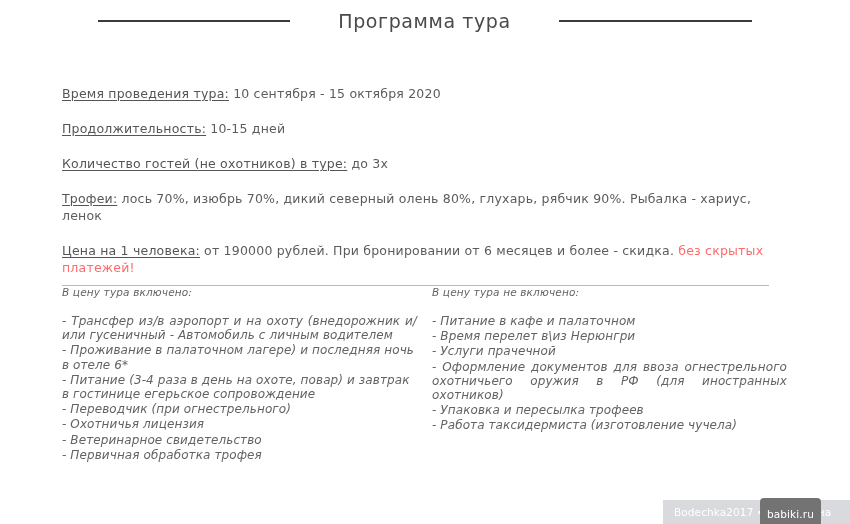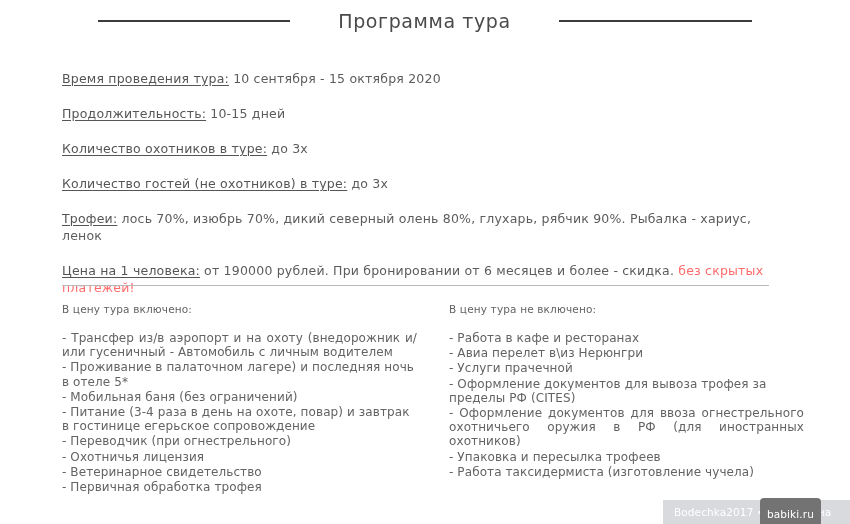--- a/index.html
+++ b/index.html
@@ -49,20 +49,21 @@
     left: 62px;
     top: 70px;
     width: 708px;
   }
   .info-row {
     font-size: 12.5px;
     line-height: 17px;
     color: #595959;
     margin-bottom: 18px;
     letter-spacing: 0.2px;
+    margin-top: 15px;
   }
   .info-row:last-child { margin-bottom: 0; }
   .info-label {
     text-decoration: underline;
     text-underline-offset: 2px;
     color: #555555;
   }
   .info-value { color: #5c5c5c; }
   .accent { color: #ff6b6b; }
 
@@ -73,26 +74,27 @@
     top: 285px;
     width: 707px;
     height: 0;
     border-top: 1px solid #b9b9b9;
   }
 
   
   .columns {
     position: absolute;
     left: 62px;
-    top: 303px;
+    top: 286px;
     width: 760px;
     display: flex;
+    font-style: italic;
   }
   .col { width: 355px; }
-  .col-right { margin-left: 32px; }
+  .col-right { margin-left: 15px; }
   .col-heading {
     font-size: 10.5px;
     color: #636363;
     margin-bottom: 16px;
     letter-spacing: 0.15px;
   }
   .col ul {
     list-style: none;
     margin: 0;
     padding: 0;
@@ -156,23 +158,20 @@
 <div class="info-block">
 
   <div class="info-row">
     <span class="info-label">Время проведения тура:</span><span class="info-value"> 10 сентября - 15 октября 2020</span>
   </div>
 
   <div class="info-row">
     <span class="info-label">Продолжительность:</span><span class="info-value"> 10-15 дней</span>
   </div>
 
-  <div class="info-row">
-    <span class="info-label">Количество охотников в туре:</span><span class="info-value"> до 3х</span>
-  </div>
 
   <div class="info-row">
     <span class="info-label">Количество гостей (не охотников) в туре:</span><span class="info-value"> до 3х</span>
   </div>
 
   <div class="info-row">
     <span class="info-label">Трофеи:</span><span class="info-value"> лось 70%, изюбрь 70%, дикий северный олень 80%, глухарь, рябчик 90%. Рыбалка - хариус, ленок</span>
   </div>
 
   <div class="info-row">
@@ -182,38 +181,36 @@
 </div>
 
 <div class="divider"></div>
 
 <div class="columns">
 
   <div class="col col-left">
     <div class="col-heading">В цену тура включено:</div>
     <ul>
       <li class="li-justify">- Трансфер из/в аэропорт и на охоту (внедорожник и/или гусеничный - Автомобиль с личным водителем</li>
-      <li>- Проживание в палаточном лагере) и последняя ночь в отеле 5*</li>
-      <li>- Мобильная баня (без ограничений)</li>
+      <li>- Проживание в палаточном лагере) и последняя ночь в отеле 6*</li>
       <li>- Питание (3-4 раза в день на охоте, повар) и завтрак в гостинице егерьское сопровождение</li>
       <li>- Переводчик (при огнестрельного)</li>
       <li>- Охотничья лицензия</li>
       <li>- Ветеринарное свидетельство</li>
       <li>- Первичная обработка трофея</li>
 
     </ul>
   </div>
 
   <div class="col col-right">
     <div class="col-heading">В цену тура не включено:</div>
     <ul>
-      <li>- Работа в кафе и ресторанах</li>
-      <li>- Авиа перелет в\из Нерюнгри</li>
+      <li>- Питание в кафе и палаточном</li>
+      <li>- Время перелет в\из Нерюнгри</li>
       <li>- Услуги прачечной</li>
-      <li>- Оформление документов для вывоза трофея за пределы РФ (CITES)</li>
       <li class="li-justify">- Оформление документов для ввоза огнестрельного охотничьего оружия в РФ (для иностранных охотников)</li>
       <li>- Упаковка и пересылка трофеев</li>
       <li>- Работа таксидермиста (изготовление чучела)</li>
     </ul>
   </div>
 
 </div>
 
 <div class="wm-bar">
   <span class="wm-bar-text">Bodechka2017 • Байбики на</span>

